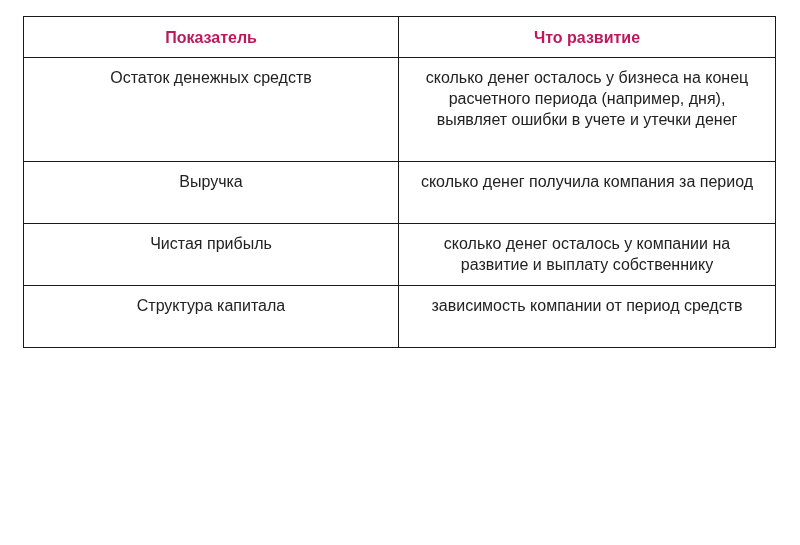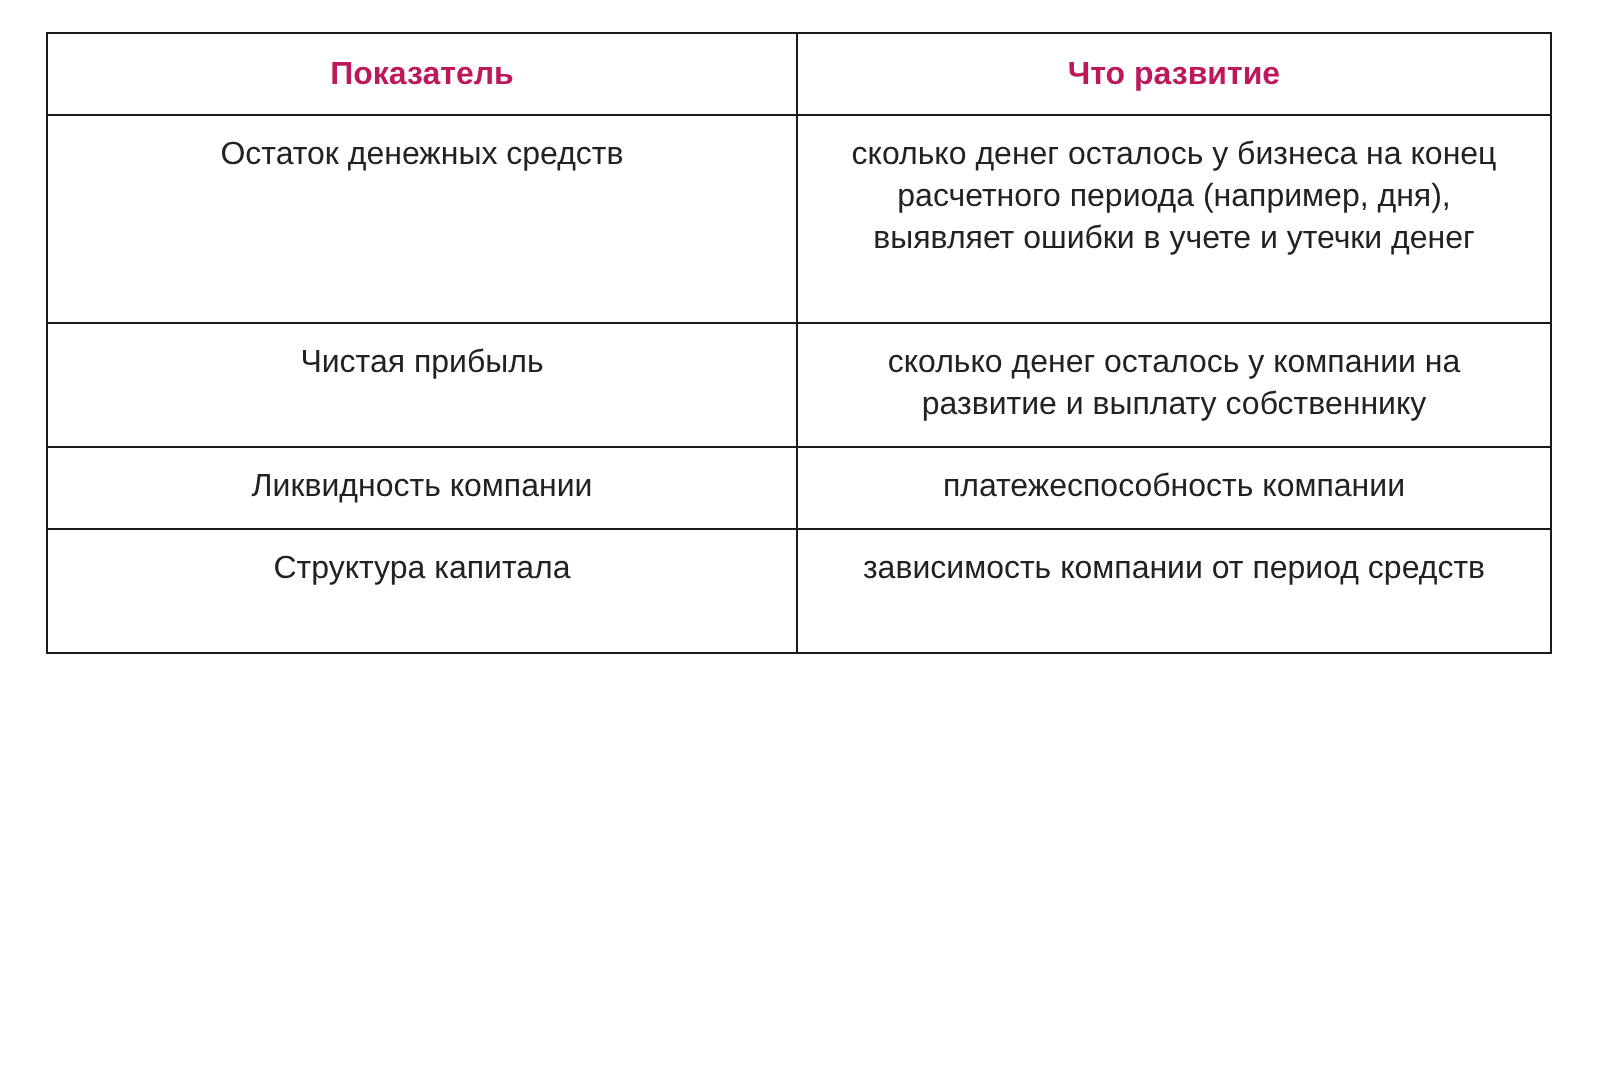--- a/index.html
+++ b/index.html
@@ -40,26 +40,26 @@
     <tr>
       <th>Показатель</th>
       <th>Что развитие</th>
     </tr>
   </thead>
   <tbody>
     <tr class="r1">
       <td>Остаток денежных средств</td>
       <td>сколько денег осталось у бизнеса на конец расчетного периода (например, дня), выявляет ошибки в учете и утечки денег</td>
     </tr>
+    <tr class="r2">
+      <td>Выручка</td>
+      <td>сколько денег получила компания за период</td>
+    </tr>
     <tr class="r4">
       <td>Чистая прибыль</td>
       <td>сколько денег осталось у компании на развитие и выплату собственнику</td>
-    </tr>
-    <tr class="r6">
-      <td>Ликвидность компании</td>
-      <td>платежеспособность компании</td>
     </tr>
     <tr class="r7">
       <td>Структура капитала</td>
       <td>зависимость компании от период средств</td>
     </tr>
   </tbody>
 </table>
 
 </body></html>

